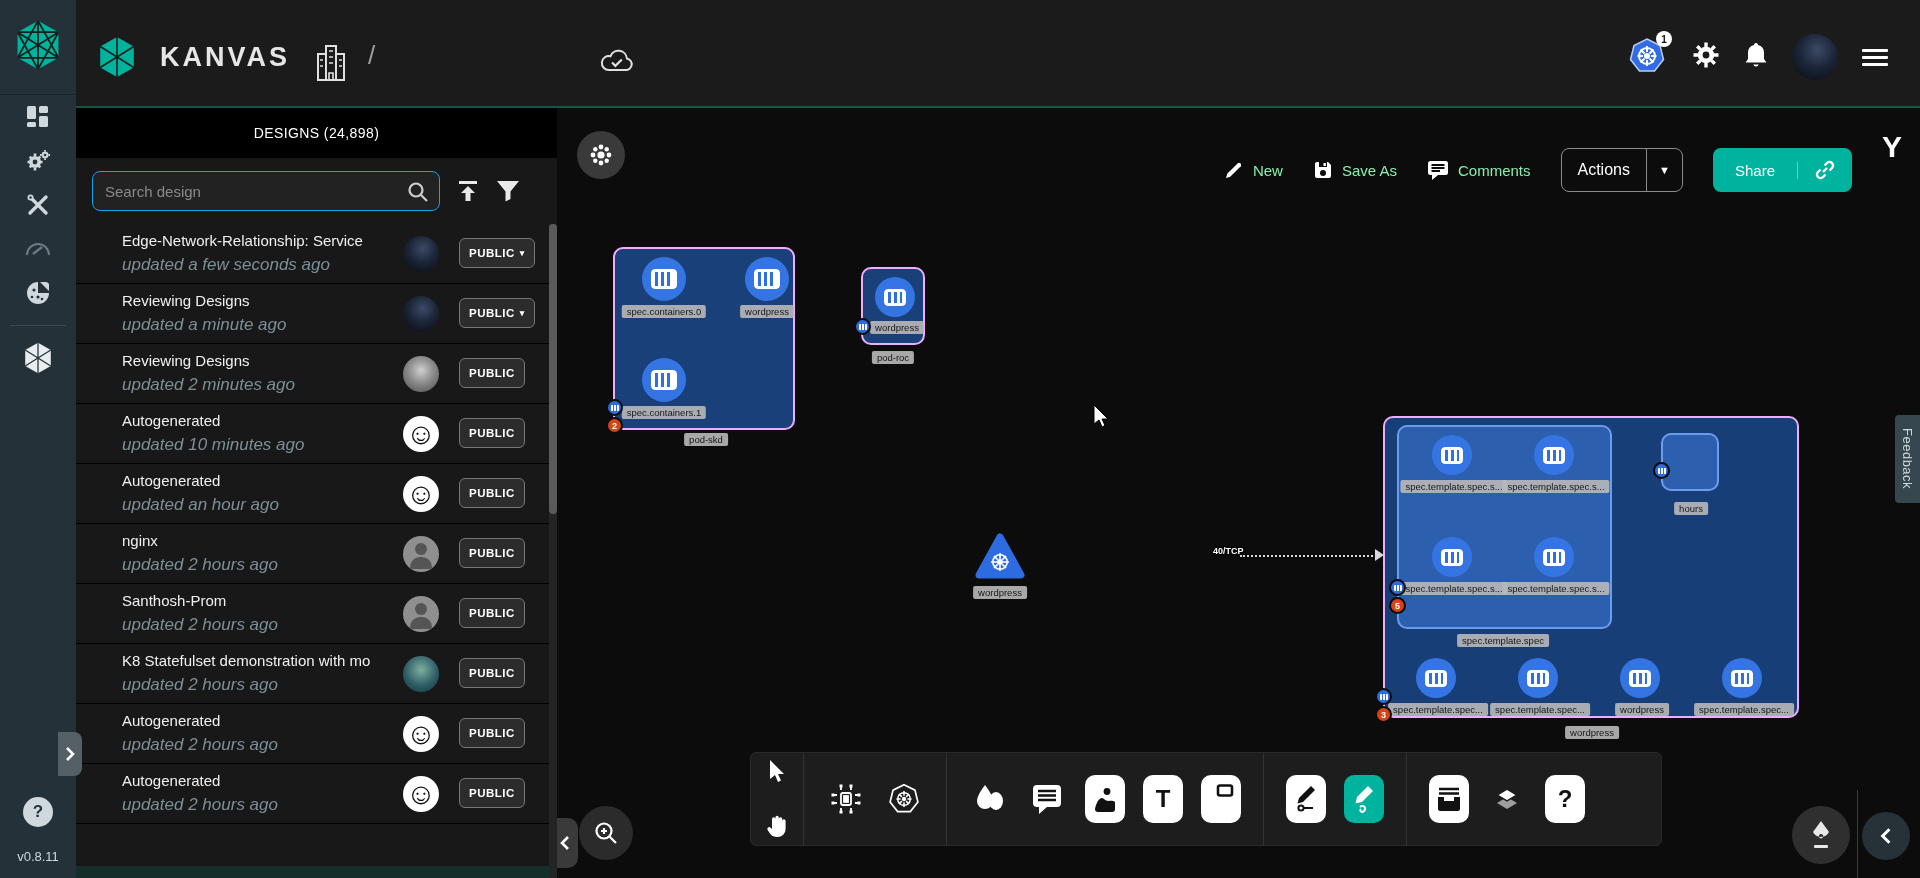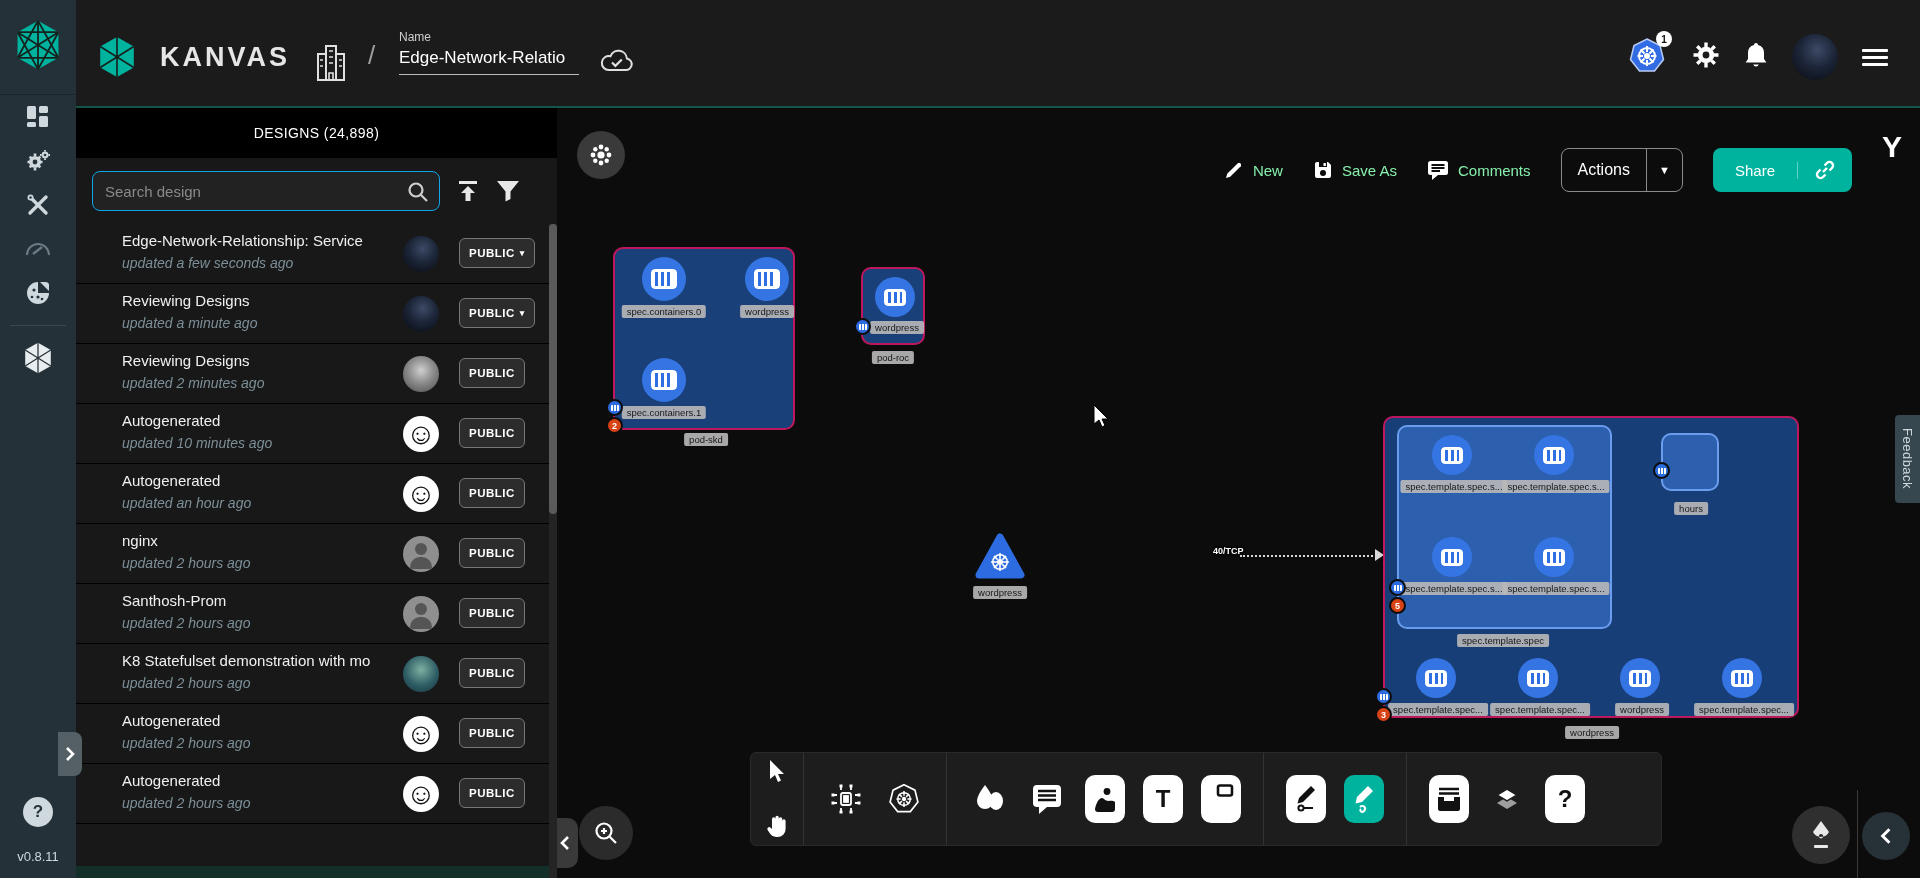--- a/index.html
+++ b/index.html
@@ -52,21 +52,21 @@
   #search-box { position:relative; width:348px; height:40px; background:#222; border:1px solid #0ea5e9; border-radius:8px; }
   #search-box input { width:300px; height:38px; background:transparent; border:none; outline:none; color:#ddd;
     font-size:15px; padding:0 12px; font-family:"Liberation Sans",sans-serif; }
   #search-box input::placeholder { color:#8a8a8a; }
   #search-box .mag { position:absolute; right:10px; top:9px; }
   .panel-tool { cursor:pointer; display:flex; align-items:center; }
   #design-list { position:absolute; left:0; top:116px; width:473px; bottom:0; overflow:hidden; }
   .design-row { height:60px; border-bottom:1px solid #000; background:#181818; position:relative; cursor:pointer; }
   .design-row .ttl { position:absolute; left:46px; top:8px; width:250px; color:#f0f0f0; font-size:15px;
     white-space:nowrap; overflow:hidden; }
-  .design-row .tme { position:absolute; left:46px; top:31px; color:#7d8f98; font-size:14px; font-style:italic; }
+  .design-row .tme { position:absolute; left:46px; top:31px; color:#7d8f98; font-size:17px; font-style:italic; }
   .design-row .avatar { position:absolute; left:327px; top:12px; width:36px; height:36px; border-radius:50%; overflow:hidden; }
   .avatar.dark { background:radial-gradient(circle at 55% 35%, #3d4a66 0%, #1c2538 45%, #07090f 100%); }
   .avatar.bw { background:radial-gradient(circle at 50% 40%, #cfcfcf 0%, #8c8c8c 45%, #4a4a4a 100%); }
   .avatar.photo { background:radial-gradient(circle at 50% 38%, #7fb0a0 0%, #2f5e66 55%, #15333d 100%); }
   .avatar.smiley { background:#fff; color:#111; display:flex; align-items:center; justify-content:center;
     font-size:30px; line-height:1; }
   .avatar.generic { background:#8f8f8f; }
   .avatar.generic::before { content:""; position:absolute; left:12px; top:7px; width:12px; height:12px;
     border-radius:50%; background:#555; }
   .avatar.generic::after { content:""; position:absolute; left:7px; top:21px; width:22px; height:12px;
@@ -91,21 +91,21 @@
     color:#fff; cursor:pointer; }
   #actions-btn .a-lbl { padding:0 16px; font-size:16px; }
   #actions-btn .a-caret { border-left:1px solid #8a8a8a; height:44px; width:36px; display:flex;
     align-items:center; justify-content:center; font-size:11px; }
   #share-btn { display:flex; align-items:center; background:#00B39F; border-radius:8px; height:44px; color:#fff; cursor:pointer; }
   #share-btn .s-lbl { padding:0 22px; font-size:15px; border-right:1px solid #e8fffb66; }
   #share-btn .s-link { width:54px; display:flex; align-items:center; justify-content:center; }
   #dock-y { position:absolute; right:18px; top:22px; color:#fff; font-size:30px; font-weight:bold; cursor:pointer; }
 
   
-  .grp { position:absolute; border:2px solid #be185d; border-radius:10px; background:#1c4a8cd9; }
+  .grp { position:absolute; border:2px solid #f0abfc; border-radius:10px; background:#1c4a8cd9; }
   .grp-inner { background:#2c5fae; border-color:#6b9cee; }
   .circle-node { position:absolute; width:44px; height:44px; border-radius:50%; background:#3575e3;
     display:flex; align-items:center; justify-content:center; cursor:pointer; }
   .cglyph { width:26px; height:20px; border-radius:4px; padding:3px 4px;
     background:repeating-linear-gradient(to right,#2f6fe4 0 3px,#fff 3px 6px) content-box, #fff padding-box; }
   .chip { position:absolute; background:#b9b9b9e6; color:#161616; font-size:9.5px; padding:1px 5px;
     border-radius:2px; white-space:nowrap; transform:translateX(-50%); }
   .badge-b { position:absolute; width:17px; height:17px; border-radius:50%; background:#2d6ce0; border:2px solid #0c0c0c;
     display:flex; align-items:center; justify-content:center; }
   .badge-b i { display:block; width:8px; height:6px; border-radius:1px;
@@ -240,24 +240,20 @@
   </div>
   <span id="bc-building">
     <svg width="34" height="38" viewBox="0 0 34 38" fill="none" stroke="#e0e0e0" stroke-width="2">
         <rect x="4" y="10" width="8" height="26"></rect>
         <rect x="12" y="2" width="10" height="34"></rect>
         <rect x="22" y="10" width="8" height="26"></rect>
         <path d="M15,7 h4 M15,13 h4 M15,19 h4 M6,16 h3 M6,22 h3 M25,16 h3 M25,22 h3 M15,29 h4 v7 h-4 z" stroke-width="1.6"></path>
       </svg>
   </span>
   <span id="bc-slash">/</span>
-  <div id="name-field">
-    <div class="lbl">Name</div>
-    <input value="Edge-Network-Relatio" style="">
-  </div>
   <span id="cloud-ic">
     <svg width="34" height="26" viewBox="0 0 34 26" fill="none" stroke="#e0e0e0" stroke-width="2">
         <path d="M9,22 a7,7 0 1 1 1.5,-13.8 a8.5,8.5 0 0 1 16.4,2.3 a5.8,5.8 0 0 1 -1.4,11.5 z"></path>
         <path d="M12,14.5 l3.4,3.4 l6.4,-6.4" stroke-width="2.2"></path>
       </svg>
   </span>
   <div id="hdr-right">
     <div id="k8s-ctx">
       <svg width="38" height="38" viewBox="0 0 38 38">
           <polygon points="19,2 32,8.5 35.5,22.5 26.5,34 11.5,34 2.5,22.5 6,8.5" fill="#326CE5" stroke="#b9ccf4" stroke-width="1.5"></polygon>

